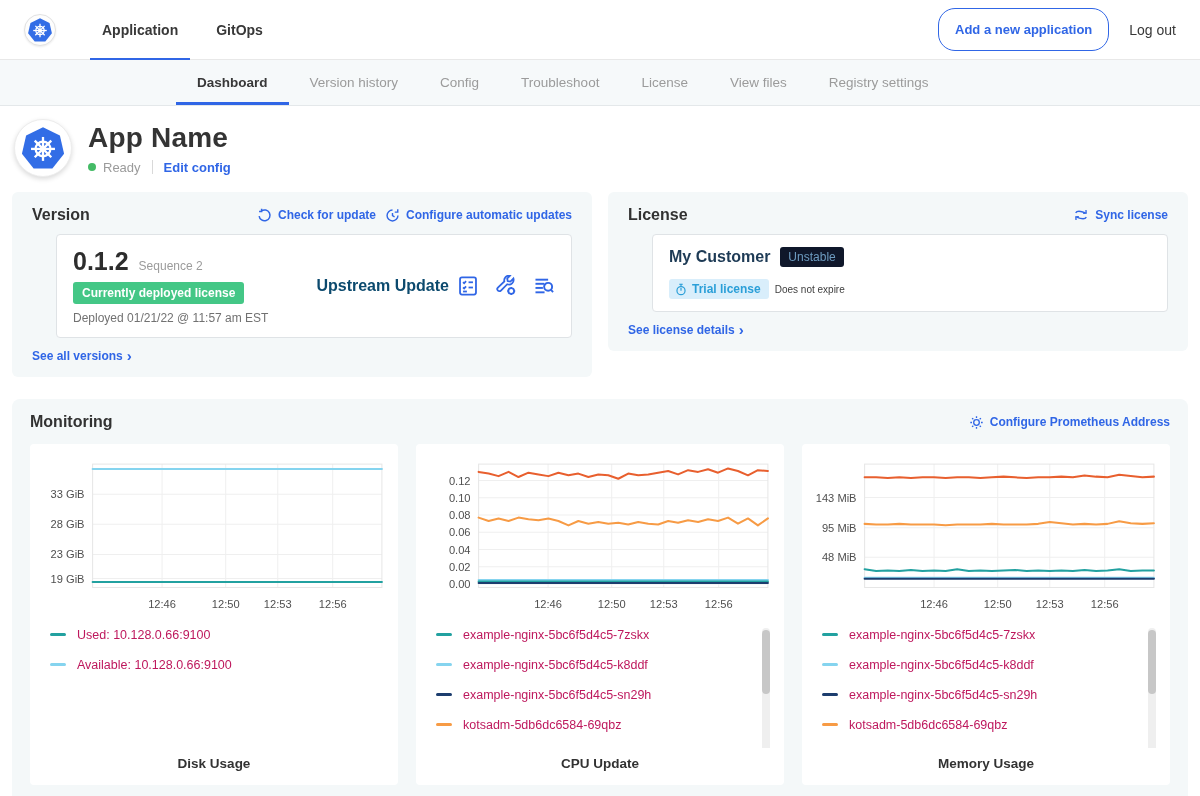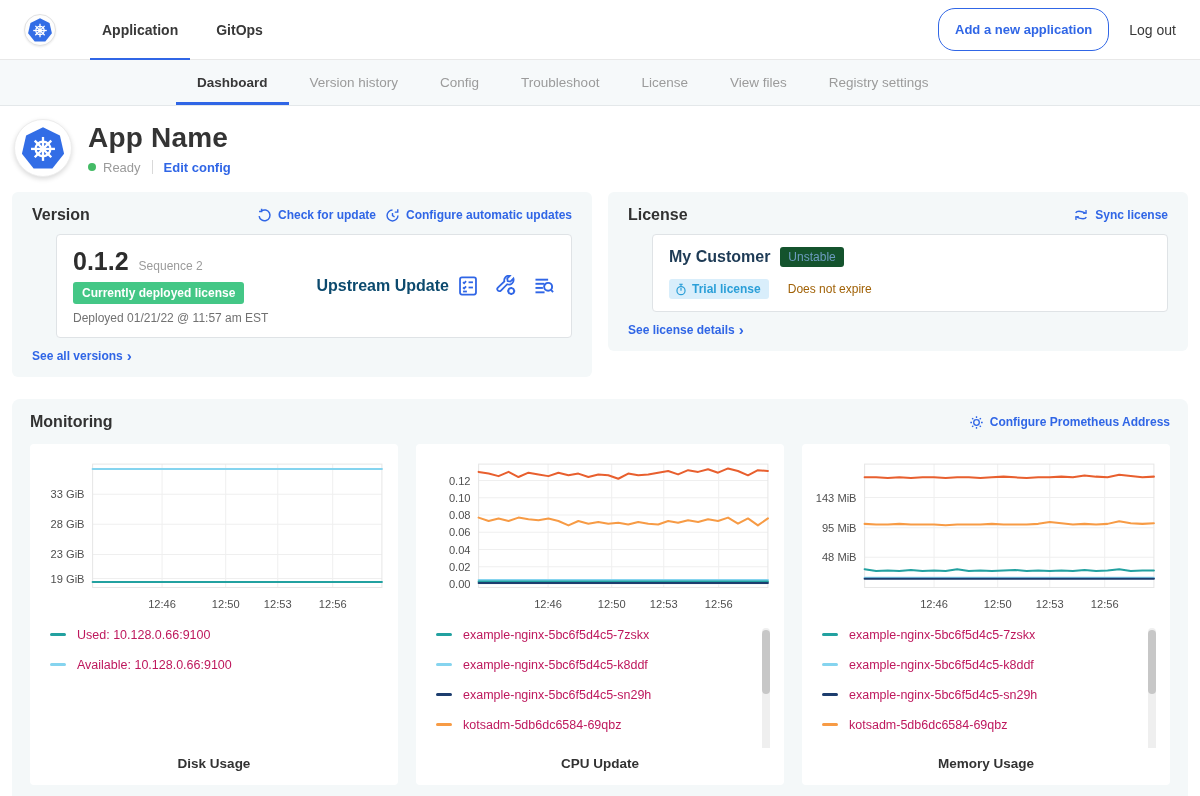--- a/index.html
+++ b/index.html
@@ -54,25 +54,25 @@
   .badge-green { display:inline-block; margin-top:6px; background:#44c786; color:#fff; font-size:12px; font-weight:bold;
     padding:4px 9px; border-radius:3px; }
   .v-deployed { margin-top:7px; font-size:12px; color:#717171; }
   .v-mid { margin-left:48px; font-size:16px; font-weight:bold; color:#0c4a6e; }
   .v-icons { margin-left:auto; display:flex; gap:16px; align-items:center; }
   .v-icons .icon-btn { cursor:pointer; display:flex; }
 
   
   .lic-row1 { display:flex; align-items:center; gap:10px; }
   .lic-customer { font-size:16px; font-weight:bold; color:#1d3a55; }
-  .badge-channel { background:#14532d; color:#6d9cc1; font-size:12px; padding:3px 8px; border-radius:3px; }
-  .lic-row2 { display:flex; align-items:center; gap:19px; margin-top:12px; }
+  .badge-channel { background:#0f172a; color:#6d9cc1; font-size:12px; padding:3px 8px; border-radius:3px; }
+  .lic-row2 { display:flex; align-items:center; gap:6px; margin-top:12px; }
   .badge-trial { background:#d9eefb; color:#2b9fd8; font-size:12px; font-weight:bold; padding:3px 8px 3px 6px; border-radius:3px;
     display:flex; align-items:center; gap:5px; }
-  .lic-expiry { font-size:12px; color:#a16207; }
+  .lic-expiry { font-size:10px; color:#404040; }
 
   
   .monitoring { margin:22px 12px 0; background:#f4f8f9; border-radius:8px; padding:14px 18px 18px; }
   .charts { display:flex; gap:18px; margin-top:13px; }
   .chart-card { flex:1 1 0; background:#fff; border-radius:4px; padding:12px 8px 8px; display:flex; flex-direction:column; min-height:340px; }
   .chart-svg { width:100%; height:auto; display:block; }
   .legend { margin:12px 4px 0 12px; position:relative; flex:1; overflow:hidden; padding-right:18px; }
   .legend-item { display:flex; align-items:center; gap:11px; margin-bottom:16px; font-size:12.5px; color:#be185d; }
   .legend-dash { width:16px; height:3px; border-radius:2px; flex:0 0 auto; }
   .scroll-track { position:absolute; right:2px; top:0; width:8px; height:126px; background:#efefef; border-radius:4px; }

